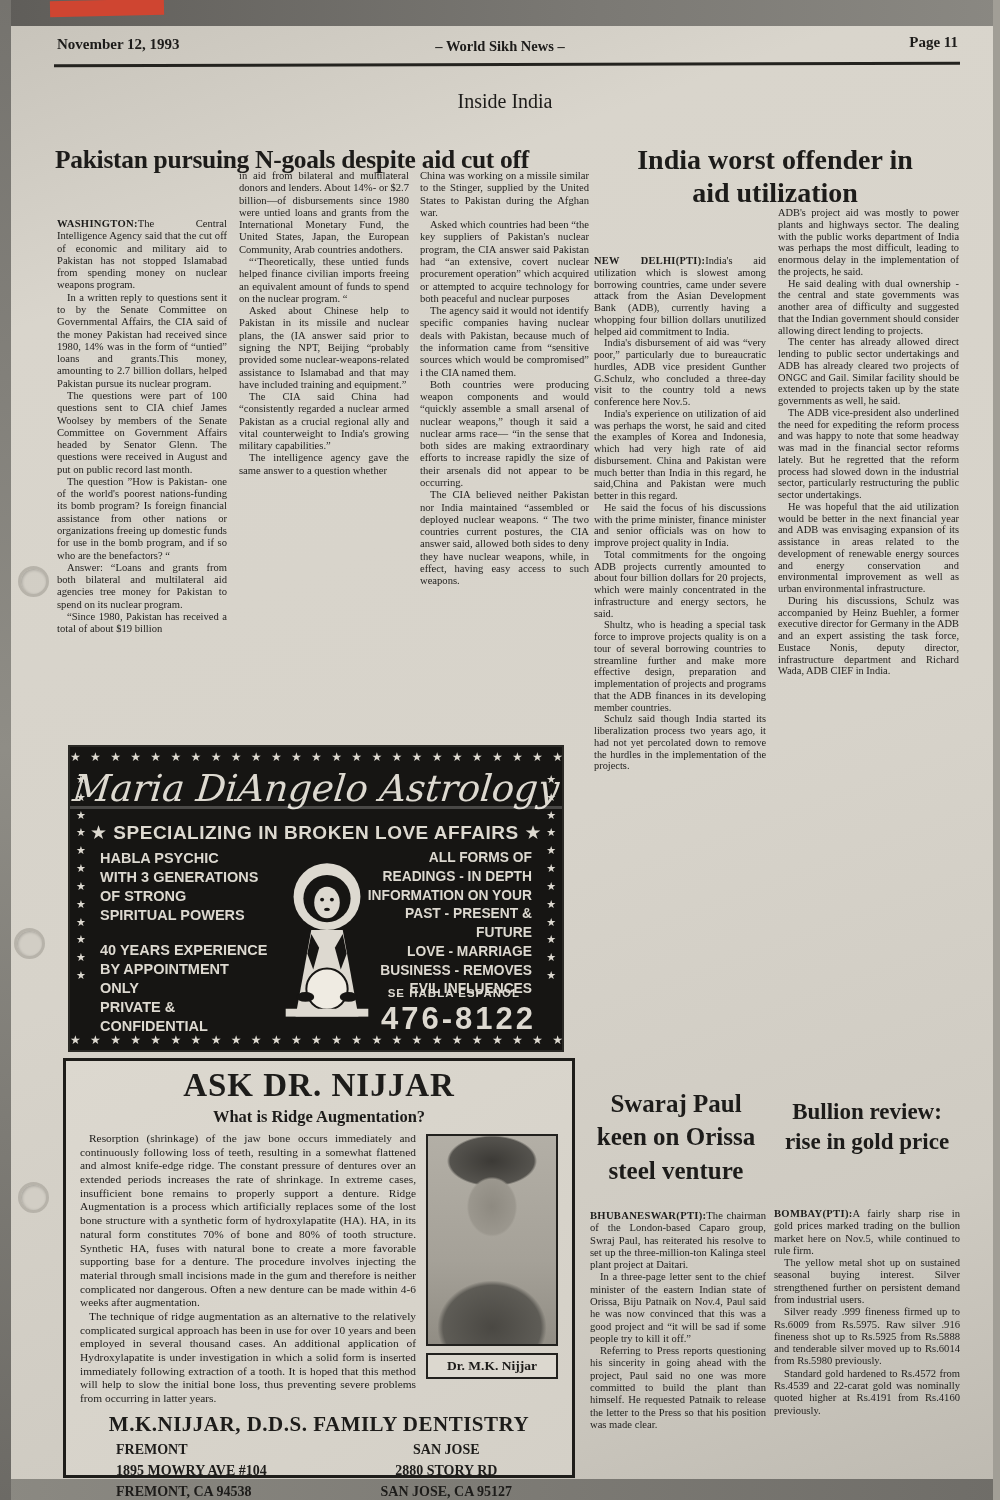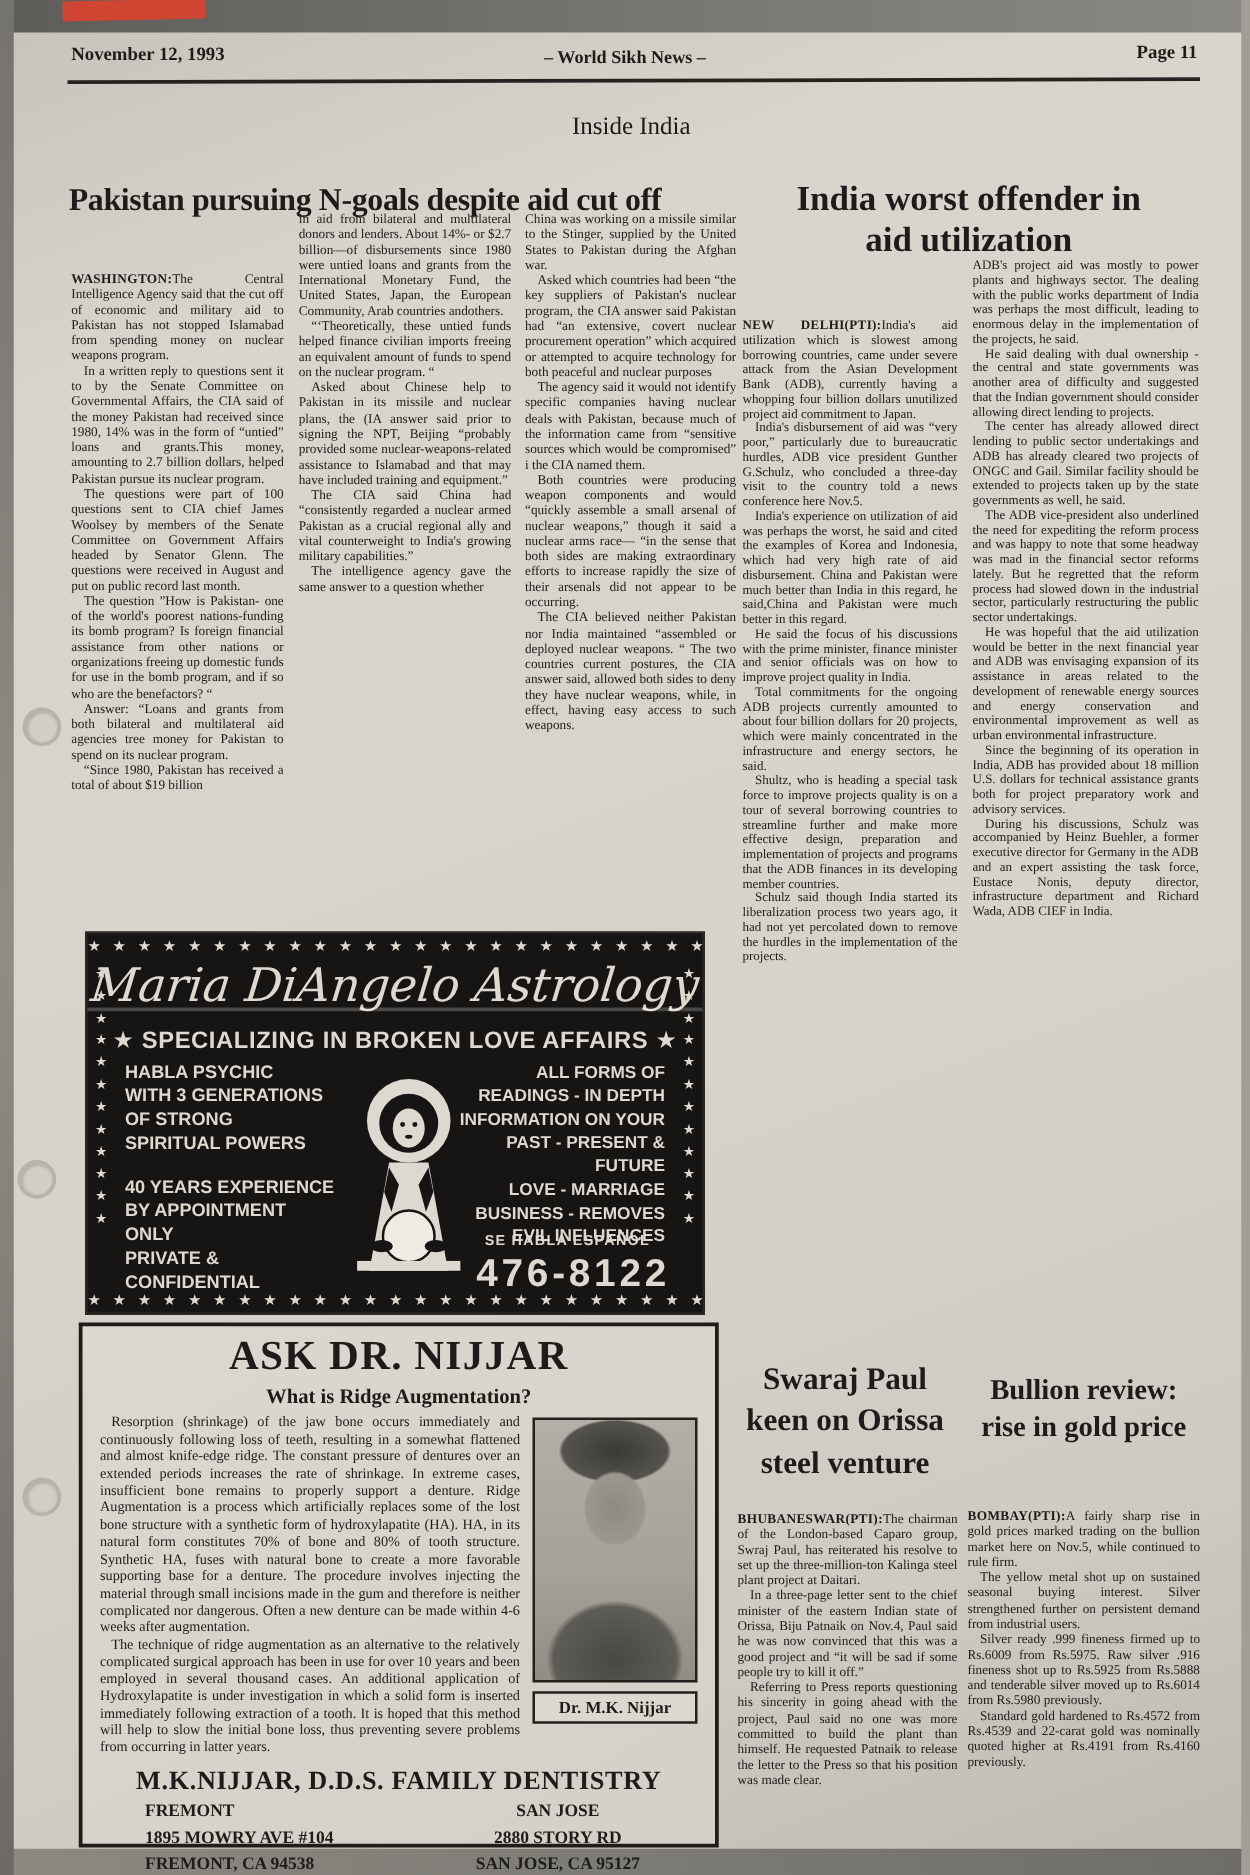--- a/index.html
+++ b/index.html
@@ -121,35 +121,34 @@
       <p>The agency said it would not identify specific companies having nuclear deals with Pakistan, because much of the information came from “sensitive sources which would be compromised” i the CIA named them.</p>
       <p>Both countries were producing weapon components and would “quickly assemble a small arsenal of nuclear weapons,” though it said a nuclear arms race— “in the sense that both sides are making extraordinary efforts to increase rapidly the size of their arsenals did not appear to be occurring.</p>
       <p>The CIA believed neither Pakistan nor India maintained “assembled or deployed nuclear weapons. “  The two countries current postures, the CIA answer said, allowed both sides to deny they have nuclear weapons, while, in effect, having easy access to such weapons.</p>
     </div>
 
   <h1 class="headline-india">
     <span>India worst offender in</span><br>
     <span>aid utilization</span>
   </h1>
   <div class="col c-ind1">
-    <p class="lead"><strong>NEW DELHI(PTI):</strong><span>India's aid utilization which is slowest among borrowing countries, came under severe attack from the Asian Development Bank (ADB), currently having a whopping four billion dollars unutilized project aid commitment to Japan.</span></p>
+    <p class="lead"><strong>NEW DELHI(PTI):</strong><span>India's aid utilization which is slowest among borrowing countries, came under severe attack from the Asian Development Bank (ADB), currently having a whopping four billion dollars unutilized helped aid commitment to India.</span></p>
   <p>India's disbursement of aid was “very poor,” particularly due to bureaucratic hurdles, ADB vice president Gunther G.Schulz, who concluded a three-day visit to the country told a news conference here Nov.5.</p>
       <p>India's experience on utilization of aid was perhaps the worst, he said and cited the examples of Korea and Indonesia, which had very high rate of aid disbursement. China and Pakistan were much better than India in this regard, he said,China and Pakistan were much better in this regard.</p>
       <p>He said the focus of his discussions with the prime minister, finance minister and senior officials was on how to improve project quality in India.</p>
       <p>Total commitments for the ongoing ADB projects currently amounted to about four billion dollars for 20 projects, which were mainly concentrated in the infrastructure and energy sectors, he said.</p>
       <p>Shultz, who is heading a special task force to improve projects quality is on a tour of several borrowing countries to streamline further and make more effective design, preparation and implementation of projects and programs that the ADB finances in its developing member countries.</p>
       <p>Schulz said though India started its liberalization process two years ago, it had not yet percolated down to remove the hurdles in the implementation of the projects.</p>
     </div>
   <div class="col c-ind2">
       <p>ADB's project aid was mostly to power plants and highways sector. The dealing with the public works department of India was perhaps the most difficult, leading to enormous delay in the implementation of the projects, he said.</p>
       <p>He said dealing with dual ownership - the central and state governments was another area of difficulty and suggested that the Indian government should consider allowing direct lending to projects.</p>
       <p>The center has already allowed direct lending to public sector undertakings and ADB has already cleared two projects of ONGC and Gail. Similar facility should be extended to projects taken up by the state governments as well, he said.</p>
       <p>The ADB vice-president also underlined the need for expediting the reform process and was happy to note that some headway was mad in the financial sector reforms lately. But he regretted that the reform process had slowed down in the industrial sector, particularly restructuring the public sector undertakings.</p>
       <p>He was hopeful that the aid utilization would be better in the next financial year and ADB was envisaging expansion of its assistance in areas related to the development of renewable energy sources and energy conservation and environmental improvement as well as urban environmental infrastructure.</p>
-      <p>Since the beginning of its operation in India, ADB has provided about 18 million U.S. dollars for technical assistance grants both for project preparatory work and advisory services.</p>
       <p>During his discussions, Schulz was accompanied by Heinz Buehler, a former executive director for Germany in the ADB and an expert assisting the task force, Eustace Nonis, deputy director, infrastructure department and Richard Wada, ADB CIEF in India.</p>
     </div>
 
   <div class="ad-astro">
     <div class="star-row top">★ ★ ★ ★ ★ ★ ★ ★ ★ ★ ★ ★ ★ ★ ★ ★ ★ ★ ★ ★ ★ ★ ★ ★ ★ ★ ★ ★ ★ ★</div>
     <div class="star-row bot">★ ★ ★ ★ ★ ★ ★ ★ ★ ★ ★ ★ ★ ★ ★ ★ ★ ★ ★ ★ ★ ★ ★ ★ ★ ★ ★ ★ ★ ★</div>
     <div class="star-col l">★
 ★
 ★
 ★

